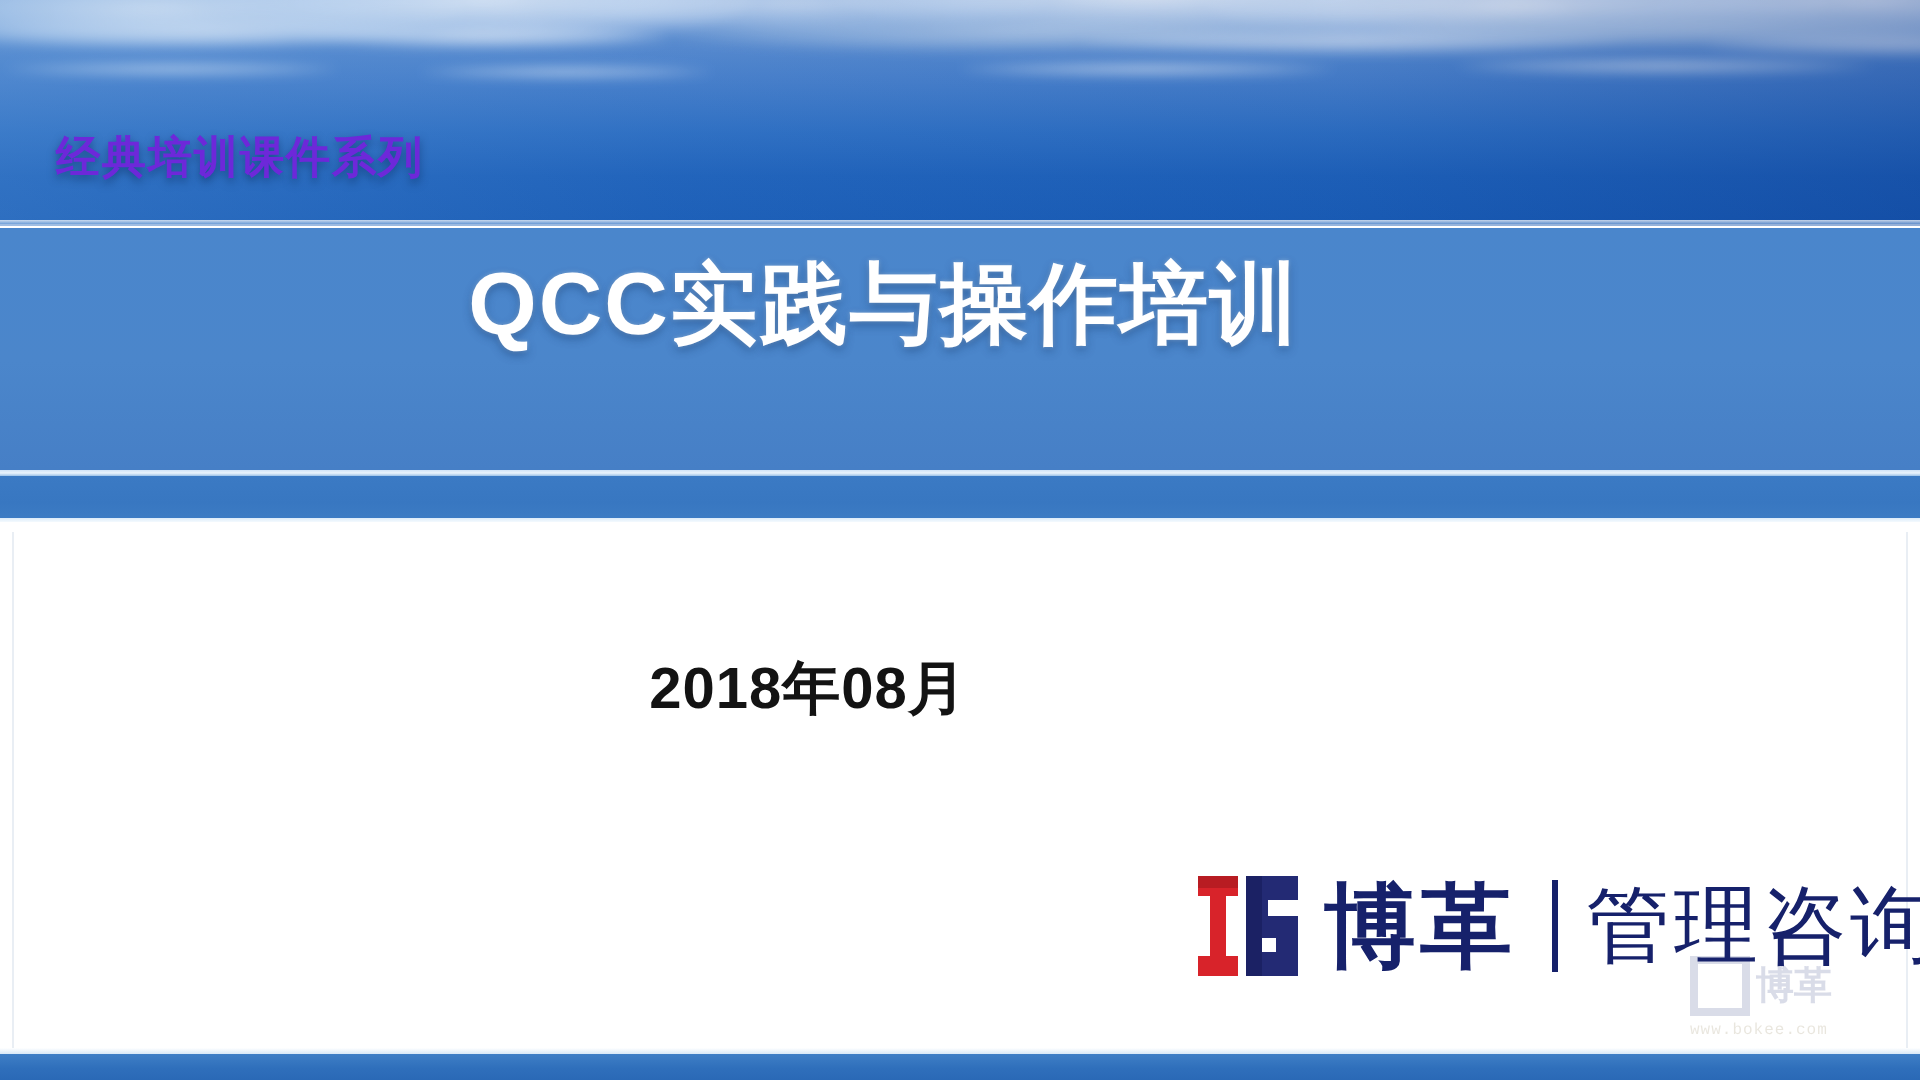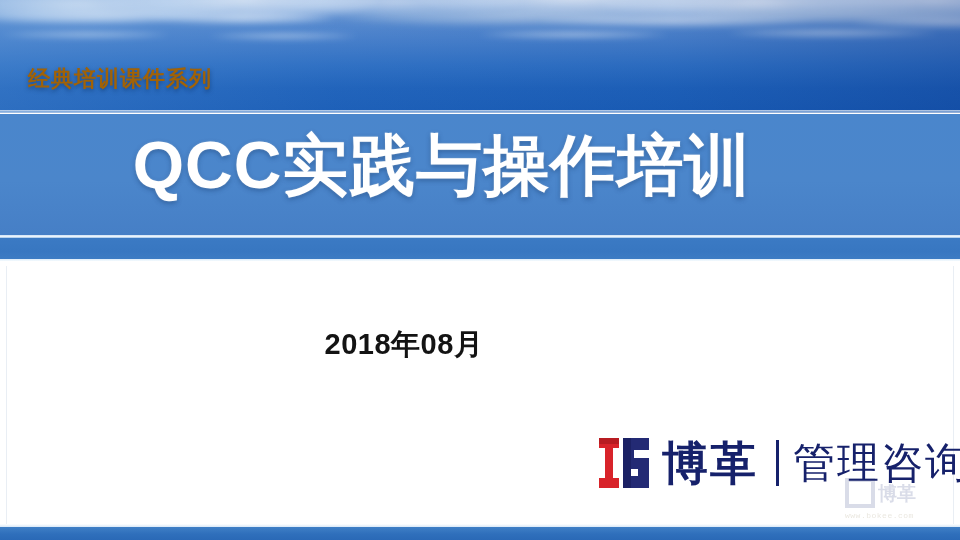--- a/index.html
+++ b/index.html
@@ -112,35 +112,35 @@
     width: 960px; height: 2px;
     background: linear-gradient(to bottom, #dcebf9, #f4fafe);
   }
 
   
   .slide-title {
     position: absolute;
     left: 0; top: 129px;
     width: 884px;
     text-align: center;
-    font-size: 66px;
+    font-size: 44px;
     font-weight: bold;
     letter-spacing: 1px;
     color: #ffffff;
     text-shadow: 0 2px 5px rgba(14,50,100,0.42), 0 0 2px rgba(255,255,255,0.35);
     white-space: nowrap;
     line-height: 1.1;
   }
 
   .kicker {
     position: absolute;
     left: 28px; top: 64px;
     font-size: 22px;
     font-weight: bold;
-    color: #a16207;
+    color: #6d28d9;
     letter-spacing: 1px;
     text-shadow: 0 2px 4px rgba(10,44,92,0.55);
     white-space: nowrap;
   }
 
   
   .body-area {
     position: absolute;
     left: 0; top: 261px;
     width: 960px; height: 266px;

